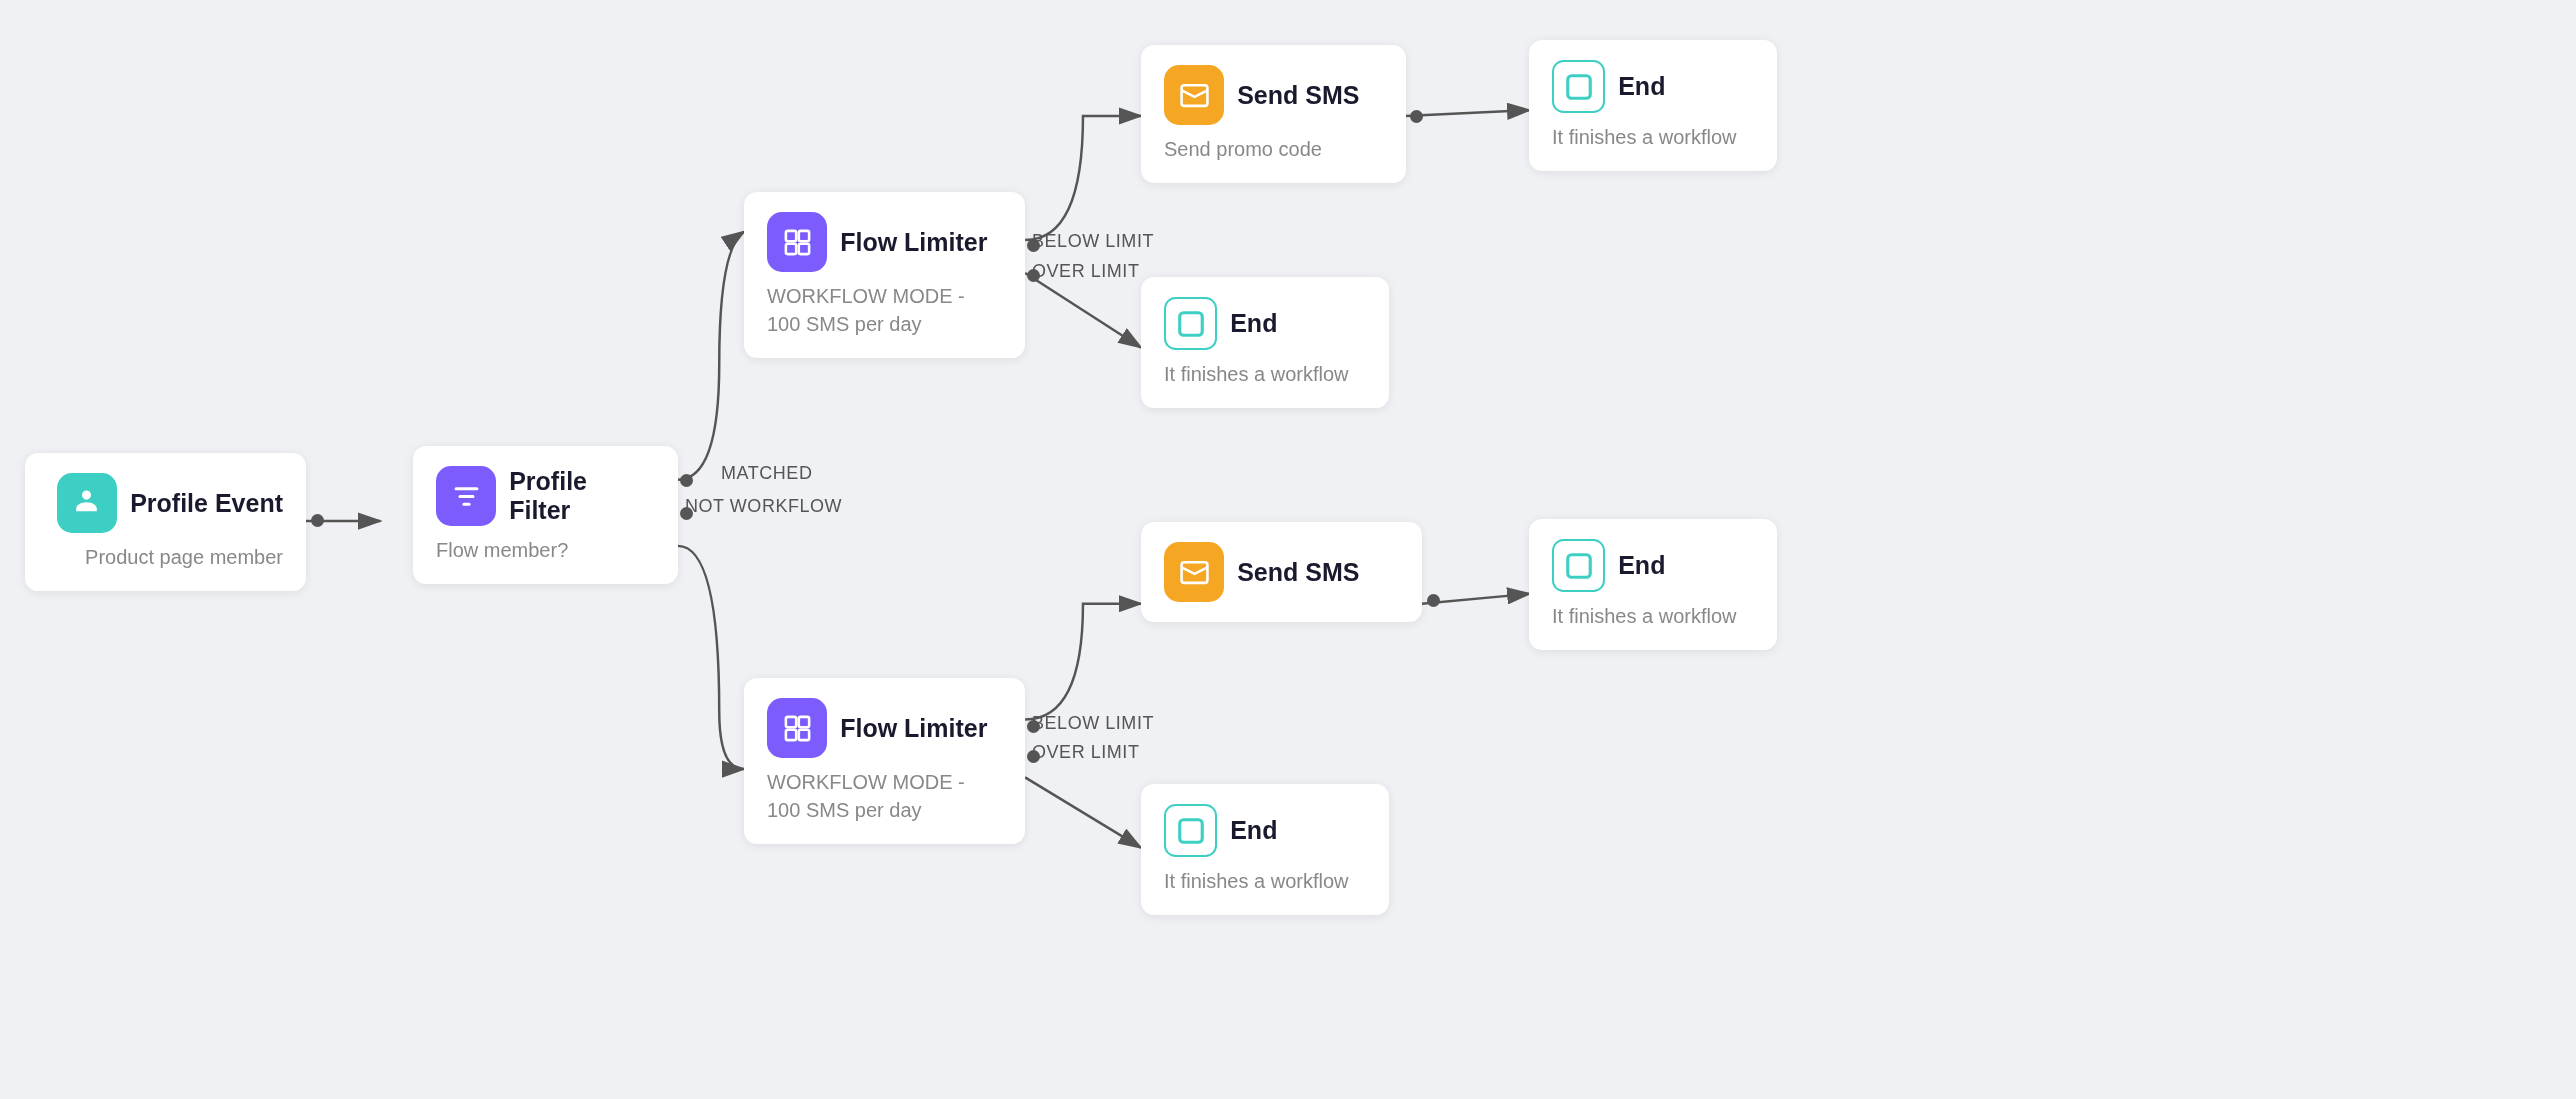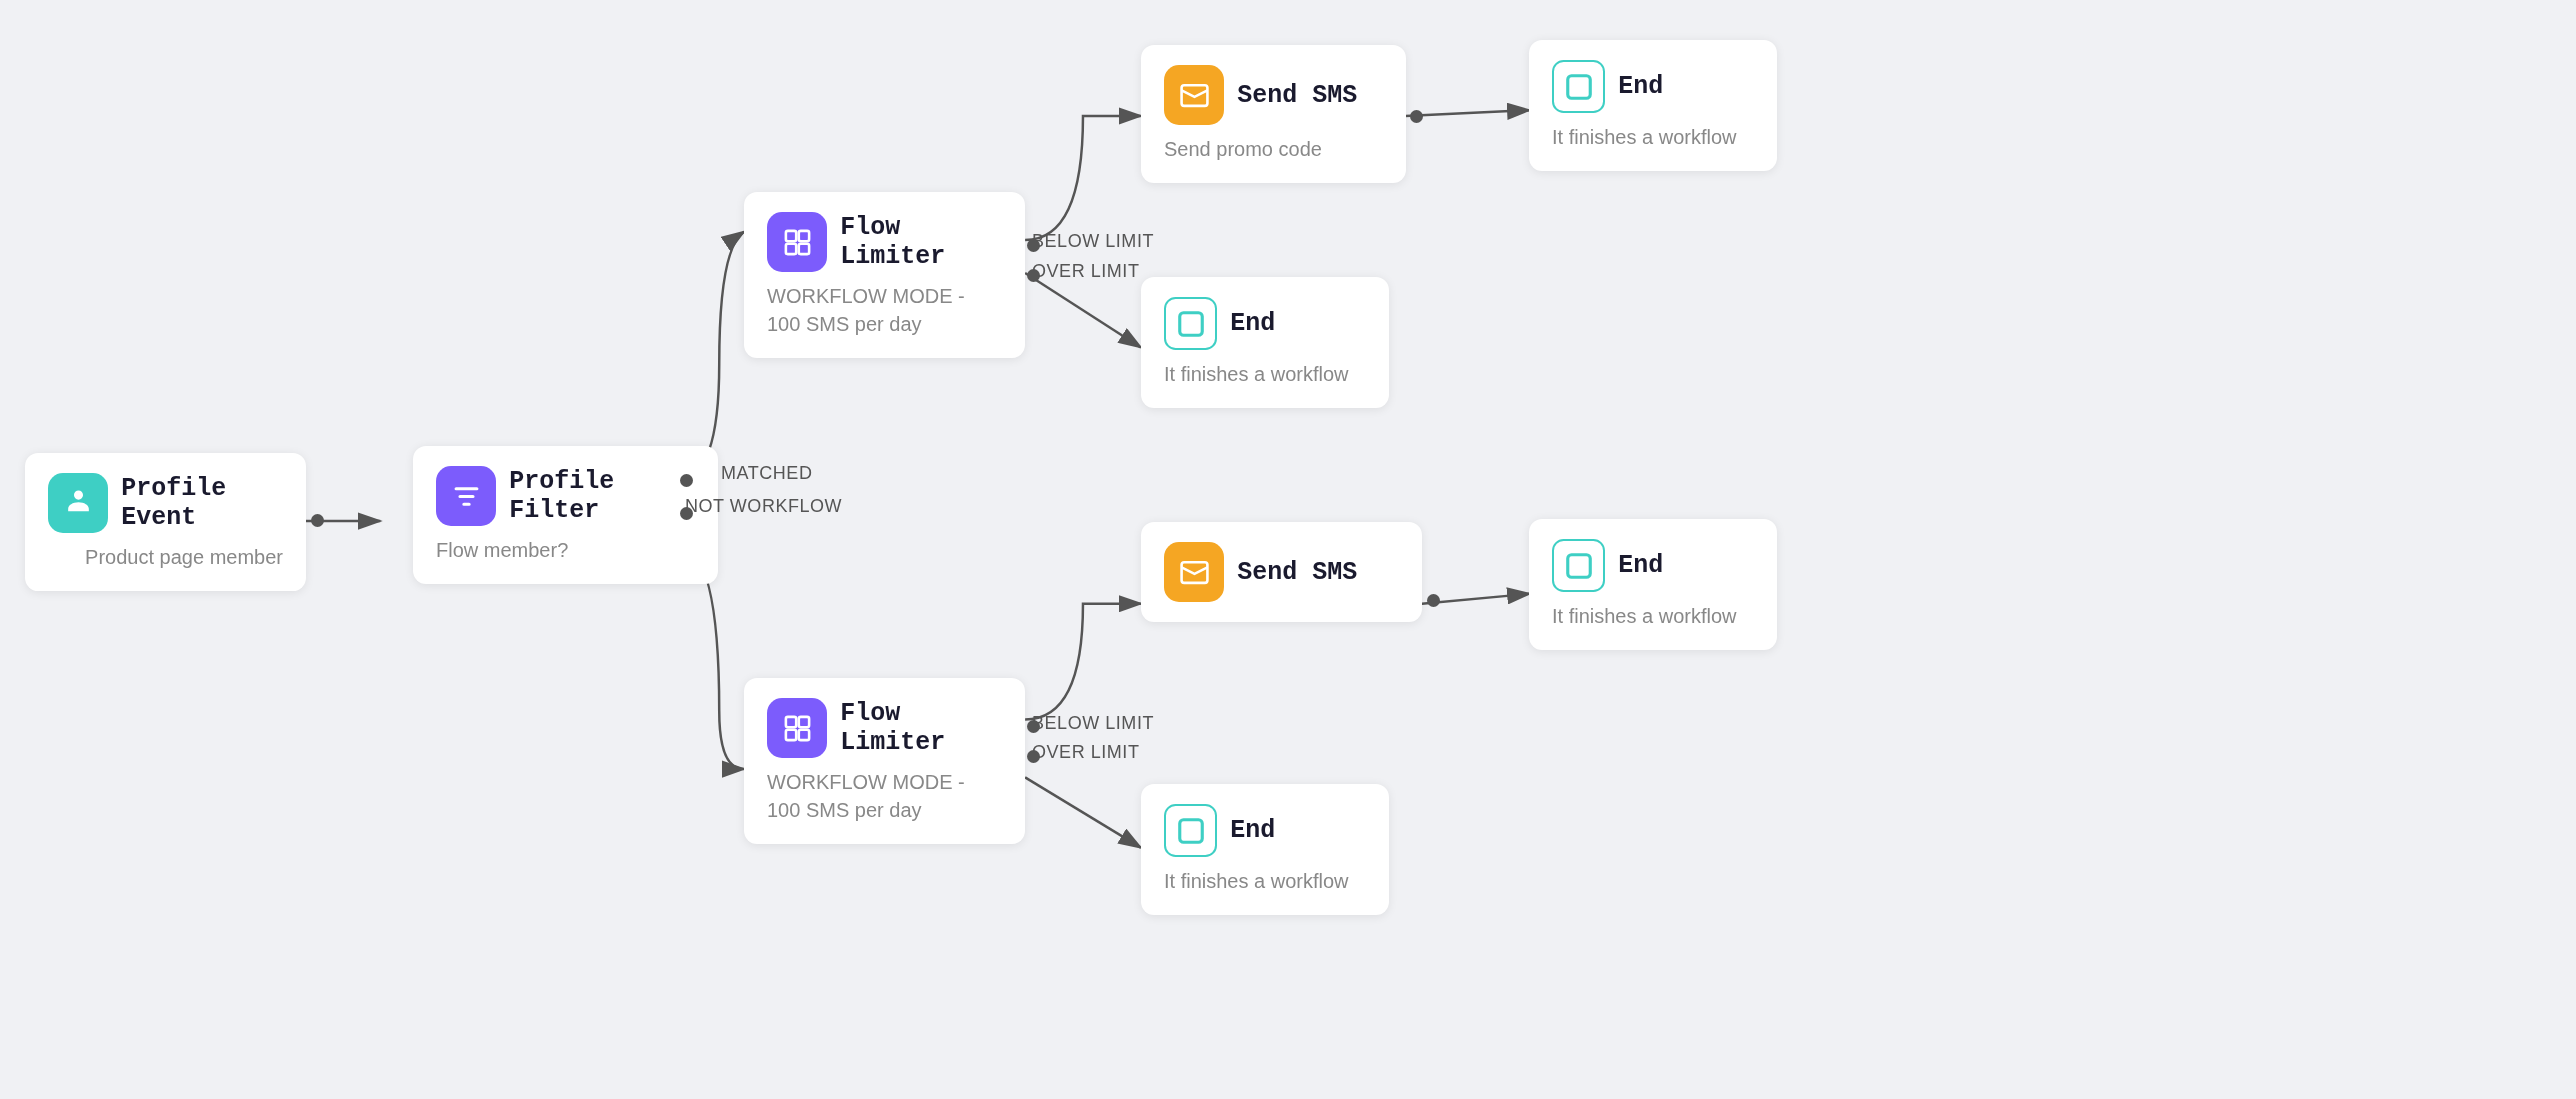--- a/index.html
+++ b/index.html
@@ -27,21 +27,20 @@
       box-shadow: 0 1.7px 10px rgba(0,0,0,0.08);
       display: flex;
       flex-direction: column;
       gap: 10px;
     }
 
     .node-header {
       display: flex;
       align-items: center;
       gap: 13.2px;
-      font-family: Liberation Mono, monospace;
     }
 
     .node-icon {
       width: 60px;
       height: 60px;
       border-radius: 15px;
       display: flex;
       align-items: center;
       justify-content: center;
       flex-shrink: 0;
@@ -158,21 +157,21 @@
           <path d="M12 2C10.07 2 8.5 3.57 8.5 5.5C8.5 7.43 10.07 9 12 9C13.93 9 15.5 7.43 15.5 5.5C15.5 3.57 13.93 2 12 2ZM12 11C7.58 11 4 13.24 4 16V18H20V16C20 13.24 16.42 11 12 11Z" fill="white"></path>
         </svg>
       </div>
       <span class="node-title">Profile Event</span>
     </div>
     <div class="node-subtitle">Product page member</div>
   </div>
 
   <div class="dot" style="left:311px; top:514px;"></div>
 
-  <div class="node-card" style="left:413px; top:446px; width:305px;">
+  <div class="node-card" style="left:413px; top:446px; width:265px;">
     <div class="node-header">
       <div class="node-icon icon-purple">
         <svg viewBox="0 0 24 24" fill="none" xmlns="http://www.w3.org/2000/svg">
           <path d="M4 6H20M7 12H17M10 18H14" stroke="white" stroke-width="2.5" stroke-linecap="round"></path>
         </svg>
       </div>
       <span class="node-title">Profile Filter</span>
     </div>
     <div class="node-subtitle">Flow member?</div>
   </div>

